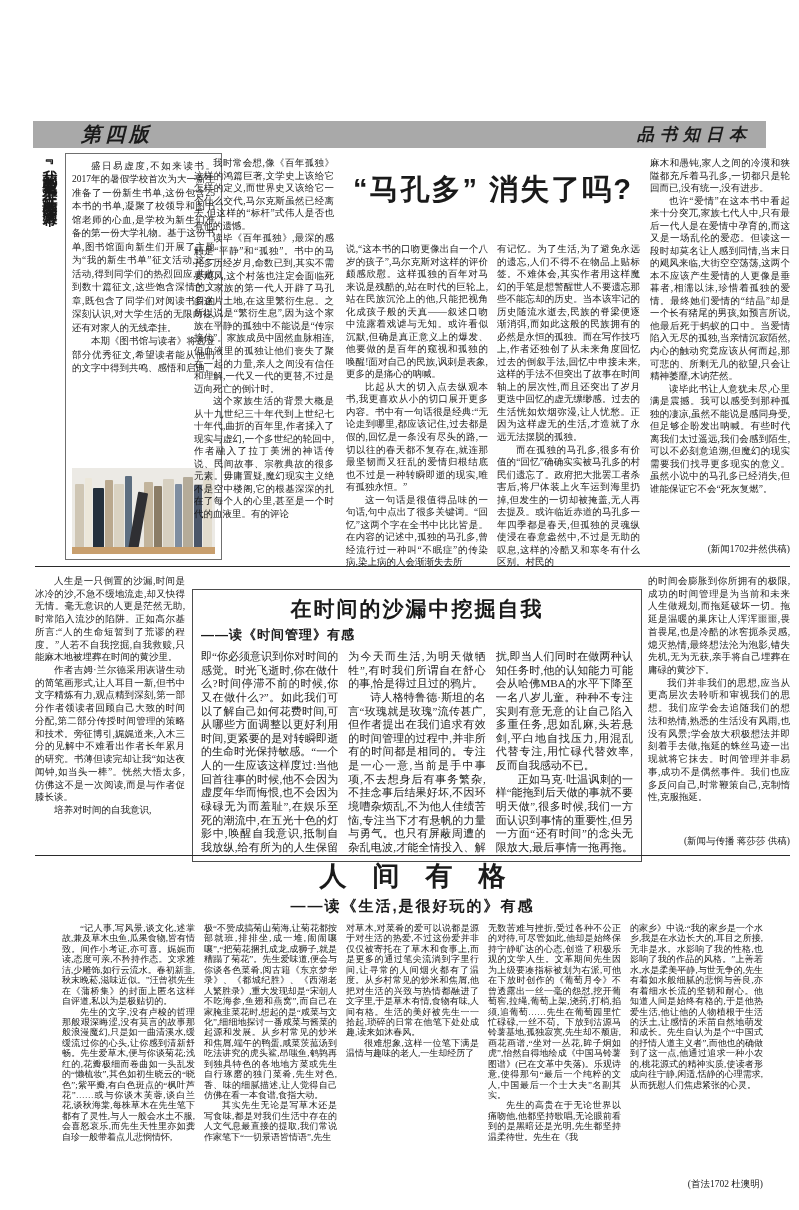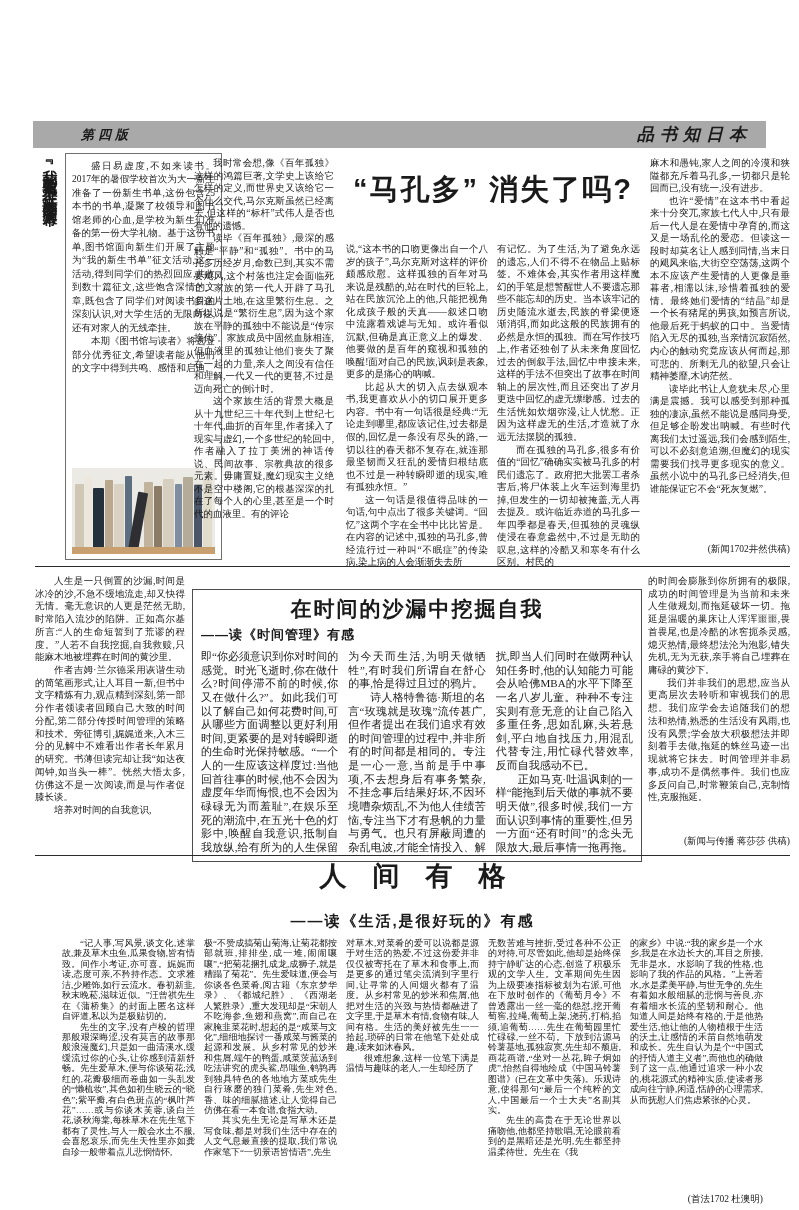--- a/index.html
+++ b/index.html
@@ -1,21 +1,21 @@
 <!DOCTYPE html>
 <html><head>
 <meta charset="utf-8">
 <style>
   html,body{margin:0;padding:0;background:#ffffff;}
   body{width:799px;height:1210px;position:relative;font-family:"Liberation Serif","DejaVu Serif",serif;color:#1a1a1a;}
 
   
   .header-bar{position:absolute;left:33px;top:121px;width:733px;height:27px;background:#a9a9a9;
     display:flex;align-items:center;justify-content:space-between;box-sizing:border-box;padding:0 14px 0 48px;}
-  .header-left{font-size:13px;font-weight:bold;font-style:italic;letter-spacing:4px;}
+  .header-left{font-size:20px;font-weight:bold;font-style:italic;letter-spacing:4px;}
   .header-right{font-size:17px;font-weight:bold;font-style:italic;letter-spacing:6px;}
 
   
   .col{position:absolute;overflow:hidden;text-align:justify;}
   .col .para{margin:0;text-indent:2em;}
   .col.cont .para:first-child{text-indent:0;}
   .a1col{font-size:9.5px;line-height:1.32;}
   .midcol-side{font-size:9.5px;line-height:1.34;}
   .attr{margin:2px 0 0;text-align:right;font-size:9.5px;}
 
@@ -46,21 +46,21 @@
   .a2-cols{display:flex;gap:10px;margin-top:6px;height:206px;}
   .a2-cols .boxcol{flex:1;font-size:11px;line-height:1.24;text-align:justify;overflow:hidden;}
   .a2-cols .para{margin:0;text-indent:2em;}
   .a2-cols .cont .para:first-child{text-indent:0;}
 
   
   .a3{position:absolute;left:35px;top:858px;width:755px;}
   .a3-title{text-align:center;font-family:"Liberation Sans","DejaVu Sans",sans-serif;font-weight:900;
     font-size:27px;letter-spacing:26px;text-indent:26px;}
   .a3-subtitle{text-align:center;font-family:"Liberation Sans","DejaVu Sans",sans-serif;font-weight:700;
-    font-size:15px;margin-top:18px;letter-spacing:2px;}
+    font-size:15px;margin-top:3px;letter-spacing:2px;}
   .a3-cols{display:flex;gap:9px;padding:7px 27px 0;height:254px;}
   .a3-cols .a3col{flex:1;font-size:9px;line-height:1.16;text-align:justify;overflow:hidden;}
   .a3-cols .para{margin:0;text-indent:2em;}
   .a3-cols .cont .para:first-child{text-indent:0;}
 </style>
 </head>
 <body>
 
 <div class="header-bar">
   <span class="header-left">第四版</span>

